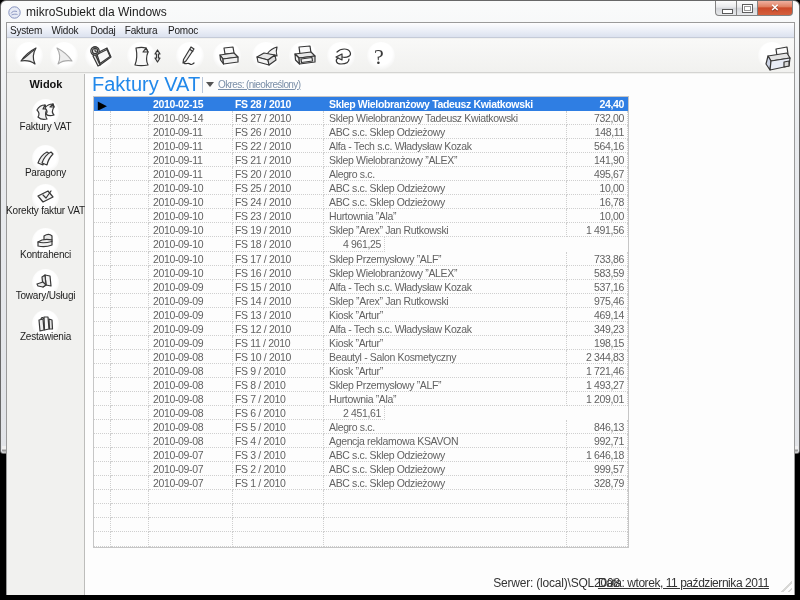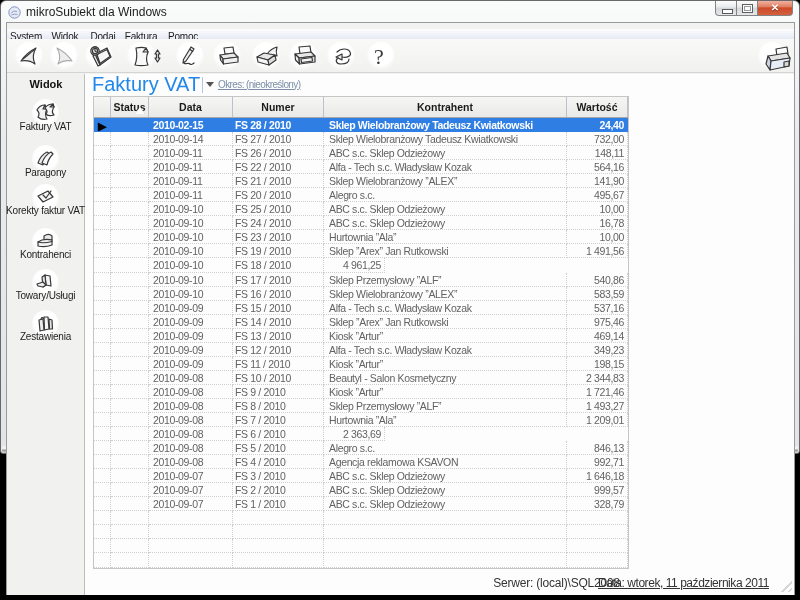--- a/index.html
+++ b/index.html
@@ -20,21 +20,21 @@
   background:#fff;border:1px solid #5a5a5a;}
 #bmax::after{content:"";position:absolute;left:5px;top:3px;width:9px;height:7px;
   background:#fff;border:1px solid #5e5e5e;box-shadow:inset 0 0 0 1px #fff, inset 0 0 0 2px #9a9a9a;}
 #bclose::after{content:"\2715";position:absolute;left:0;right:0;top:1px;text-align:center;
   color:#fff;font-size:10px;font-weight:bold;text-shadow:0 1px 1px rgba(0,0,0,.4);}
 
 #client{position:absolute;left:5px;top:21px;width:789px;height:573px;
   border:1px solid #9a9a9a;background:#f2f2f0;}
 
 #menubar{position:absolute;left:0;top:0;width:787px;height:15px;
-  background:linear-gradient(#fdfdfe,#e9edf6 60%,#dce2ef);border-bottom:1px solid #c5cbd8;margin-top:6px;}
+  background:linear-gradient(#fdfdfe,#e9edf6 60%,#dce2ef);border-bottom:1px solid #c5cbd8;}
 .mi{position:absolute;top:1.5px;font-size:10px;letter-spacing:-0.2px;color:#1a1a1a;transform:translateX(-50%);}
 #toolbar{position:absolute;left:0;top:16px;width:787px;height:34px;
   background:linear-gradient(#f9f9f8,#f1f1ef);border-bottom:1px solid #d4d4d2;}
 .circ{position:absolute;top:3px;width:28px;height:28px;border-radius:50%;
   background:radial-gradient(circle at 50% 42%, #ffffff 0 52%, #ececea 88%, rgba(236,236,234,0) 100%);}
 .circ svg{position:absolute;left:2px;top:2px;}
 
 #sidebar{position:absolute;left:0;top:51px;width:78px;height:521px;
   background:#f1f1ef;border-right:1px solid #bdbdbb;}
 #sbhead{position:absolute;left:0;top:4px;width:78px;text-align:center;
@@ -238,28 +238,20 @@
           </svg>
         </div>
       <div class="sbl" style="top:256.9px">Zestawienia</div>
     </div>
     <div id="main">
       <div id="pgtitle">Faktury VAT</div>
       <div id="vsep"></div>
         <div id="otri"></div>
       <div id="olink">Okres: (nieokreślony)</div>
       <div id="tbl">
-        <div id="thead">
-            <div class="c0"></div>
-            <div class="c1">Status</div>
-            <div class="c2">Data</div>
-            <div class="c3">Numer</div>
-            <div class="c4">Kontrahent</div>
-            <div class="c5">Wartość</div>
-          </div>
 <div class="row sel">
             <div class="c0">
               <span class="mk">▶</span>
             </div>
             <div class="c1"></div>
             <div class="c2">2010-02-15</div>
             <div class="c3">FS 28 / 2010</div>
             <div class="c4">Sklep Wielobranżowy Tadeusz Kwiatkowski</div>
             <div class="c5">24,40</div>
           </div>
@@ -341,21 +333,21 @@
             <div class="c2">2010-09-10</div>
             <div class="c3">FS 18 / 2010</div>
             <div class="c5">4 961,25</div>
           </div>
 <div class="row">
             <div class="c0"></div>
             <div class="c1"></div>
             <div class="c2">2010-09-10</div>
             <div class="c3">FS 17 / 2010</div>
             <div class="c4">Sklep Przemysłowy ”ALF”</div>
-            <div class="c5">540,86</div>
+            <div class="c5">733,86</div>
           </div>
 <div class="row">
             <div class="c0"></div>
             <div class="c1"></div>
             <div class="c2">2010-09-10</div>
             <div class="c3">FS 16 / 2010</div>
             <div class="c4">Sklep Wielobranżowy  ”ALEX”</div>
             <div class="c5">583,59</div>
           </div>
 <div class="row">
@@ -428,21 +420,21 @@
             <div class="c2">2010-09-08</div>
             <div class="c3">FS 7 / 2010</div>
             <div class="c4">Hurtownia ”Ala”</div>
             <div class="c5">1 209,01</div>
           </div>
 <div class="row">
             <div class="c0"></div>
             <div class="c1"></div>
             <div class="c2">2010-09-08</div>
             <div class="c3">FS 6 / 2010</div>
-            <div class="c5">2 363,69</div>
+            <div class="c5">2 451,61</div>
           </div>
 <div class="row">
             <div class="c0"></div>
             <div class="c1"></div>
             <div class="c2">2010-09-08</div>
             <div class="c3">FS 5 / 2010</div>
             <div class="c4">Alegro s.c.</div>
             <div class="c5">846,13</div>
           </div>
 <div class="row">

